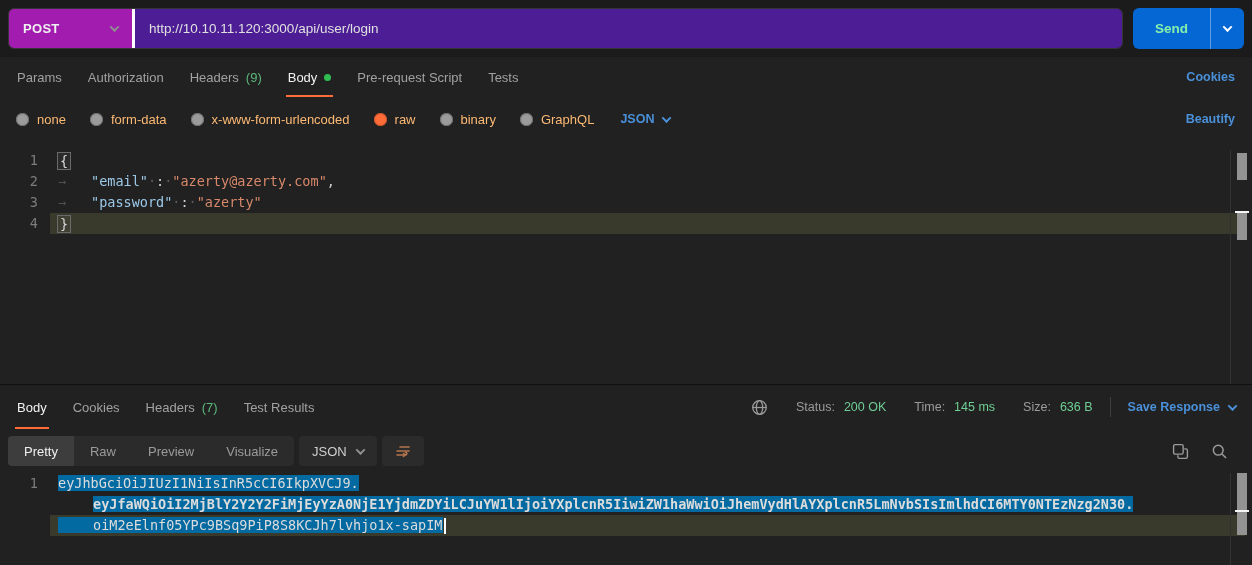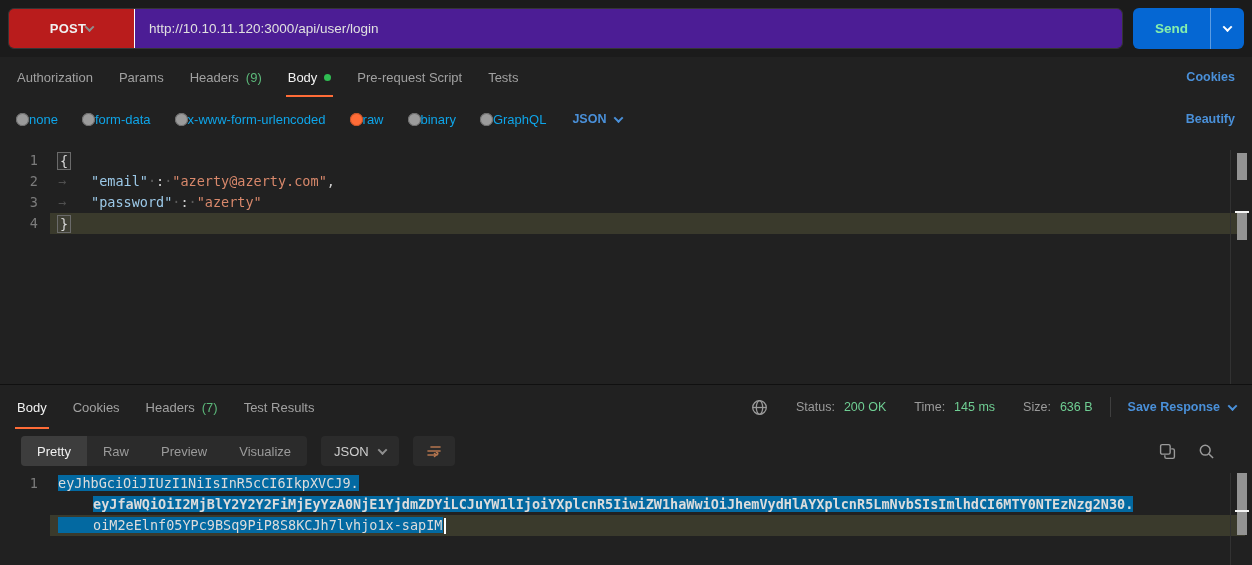--- a/index.html
+++ b/index.html
@@ -5,40 +5,40 @@
   * { margin:0; padding:0; box-sizing:border-box; }
   html,body { background:#161616; }
   .app {
     position:relative; width:1252px; height:565px; overflow:hidden;
     background:#212121; font-family:"Liberation Sans", sans-serif;
     color:#d6d6d6; font-size:13px;
   }
   
   .topbar { position:absolute; top:0; left:0; width:1252px; height:57px; background:#1b1b1b; display:flex; align-items:center; padding:0 8px; }
   .url-group { display:flex; height:41px; flex:1; border-radius:6px; overflow:hidden; border:1px solid #353535; background:#282828; }
-  .method-select { width:126px; background:#b91c1c; border-right:1px solid #ffffff; display:flex; align-items:center; justify-content:center; padding:0 14px; cursor:pointer; }
+  .method-select { width:126px; background:#a21caf; border-right:3px solid #ffffff; display:flex; align-items:center; justify-content:space-between; padding:0 14px; cursor:pointer; }
   .method-label { color:#f0f0f0; font-weight:bold; font-size:13px; letter-spacing:.3px; }
   .chev { width:7px; height:7px; border-right:2px solid currentColor; border-bottom:2px solid currentColor; transform:rotate(45deg) translate(-1px,-1px); display:inline-block; }
   .dim { color:#8f8f8f; }
   .url-input { flex:1; display:flex; align-items:center; padding:0 14px; color:#e0e0e0; font-size:13.5px; background:#4c1d95; cursor:text; }
   .send-split { display:flex; height:41px; margin-left:10px; border-radius:6px; overflow:hidden; }
   .send-main { width:77px; background:#0567d3; color:#86efac; font-weight:bold; font-size:13.5px; border:none; cursor:pointer; font-family:inherit; }
   .send-caret { width:34px; background:#0567d3; border:none; border-left:1px solid rgba(255,255,255,.35); color:#fff; cursor:pointer; display:flex; align-items:center; justify-content:center; }
   
   .req-tabs { position:absolute; top:57px; left:0; width:1252px; height:40px; display:flex; align-items:center; padding:0 4px; }
   .tab { position:relative; height:40px; display:flex; align-items:center; gap:7px; padding:0 13px; color:#a1a1a1; cursor:pointer; }
   .tab .count { color:#5cb87a; }
   .tab.active { color:#f2f2f2; }
   .tab.active::after { content:""; position:absolute; left:11px; right:11px; bottom:0; height:2px; background:#ff6c37; }
   .green-dot { width:7px; height:7px; border-radius:50%; background:#2fbd52; display:inline-block; }
   .flex-spacer { flex:1; }
   .blue-link { color:#4a90d9; font-weight:bold; font-size:12.5px; cursor:pointer; padding:0 13px; }
   
   .radio-row { position:absolute; top:97px; left:0; width:1252px; height:44px; display:flex; align-items:center; padding:0 4px; }
-  .radio-item { display:flex; align-items:center; padding:0 12px; cursor:pointer; color:#0ea5e9; }
+  .radio-item { display:flex; align-items:center; gap:8px; padding:0 12px; cursor:pointer; color:#fdba74; }
   .radio-dot { width:13px; height:13px; border-radius:50%; background:#9b9b9b; box-shadow:inset 0 0 0 1px #6d6d6d; }
   .radio-item.selected .radio-dot { background:#ff6c37; box-shadow:inset 0 0 0 1px #c6542a; }
   .lang-select { display:flex; align-items:center; gap:9px; color:#4a90d9; font-weight:bold; font-size:12.5px; padding:0 14px; cursor:pointer; }
   
   .editor { position:absolute; top:150px; left:0; width:1252px; height:234px; font-family:"DejaVu Sans Mono", monospace; font-size:13.5px; }
   .ed-row { display:flex; height:21px; line-height:21px; }
   .ed-gutter { width:50px; text-align:right; padding-right:12px; color:#7c7c7c; flex:0 0 50px; }
   .ed-code { flex:1; white-space:pre; padding-left:8px; }
   .ed-row.current .ed-code { background:#3a3a2c; margin-right:7px; }
   .brk { box-shadow:0 0 0 1px #6a6a6a; display:inline-block; height:16px; line-height:16px; padding:0 2px; vertical-align:middle; color:#d9d9d9; background:rgba(90,90,90,.18); }
@@ -56,21 +56,21 @@
   .resp-tabs { position:relative; height:44px; display:flex; align-items:center; padding:0 4px; }
   .resp-tabs .tab { height:44px; }
   .resp-meta { display:flex; align-items:center; gap:9px; padding-right:12px; font-size:12.5px; }
   .meta-label { color:#9b9b9b; }
   .meta-value { color:#6fce93; }
   .meta-gap { width:10px; }
   .v-div { width:1px; height:20px; background:#3f3f3f; margin:0 8px; }
   .save-btn { display:flex; align-items:center; gap:9px; color:#4a90d9; font-weight:bold; cursor:pointer; }
   .icon-btn16 { display:flex; align-items:center; justify-content:center; cursor:pointer; color:#9b9b9b; }
   
-  .resp-toolbar { height:44px; display:flex; align-items:center; padding:0 21px; gap:14px; }
+  .resp-toolbar { height:44px; display:flex; align-items:center; padding:0 8px; gap:5px; }
   .segmented { display:flex; background:#2b2b2b; border-radius:4px; height:30px; overflow:hidden; }
   .seg-item { padding:0 16px; display:flex; align-items:center; color:#9b9b9b; cursor:pointer; font-size:13px; }
   .seg-item.active { background:#3d3d3d; color:#f0f0f0; }
   .json-box { display:flex; align-items:center; gap:10px; background:#2b2b2b; border-radius:4px; height:30px; padding:0 13px; color:#cfcfcf; cursor:pointer; }
   .wrap-btn { width:42px; height:30px; background:#2b2b2b; border-radius:4px; display:flex; align-items:center; justify-content:center; cursor:pointer; }
   .tool-icons { display:flex; align-items:center; gap:22px; padding-right:16px; }
   
   .resp-body { position:relative; height:93px; font-family:"DejaVu Sans Mono", monospace; font-size:13.5px; }
   .rs-row { display:flex; height:21px; line-height:21px; }
   .rs-gutter { width:50px; text-align:right; padding-right:12px; color:#7c7c7c; flex:0 0 50px; }
@@ -97,24 +97,24 @@
     <div class="send-split">
       <button class="send-main">Send</button>
       <button class="send-caret">
           <span class="chev"></span>
         </button>
     </div>
   </div>
 
   <div class="req-tabs">
     <div class="tab">
+        <span>Params</span>
+      </div>
+    <div class="tab">
         <span>Authorization</span>
-      </div>
-    <div class="tab">
-        <span>Params</span>
       </div>
     <div class="tab">
         <span>Headers</span>
         <span class="count">(9)</span>
       </div>
     <div class="tab active">
         <span>Body</span>
         <span class="green-dot"></span>
       </div>
     <div class="tab">

